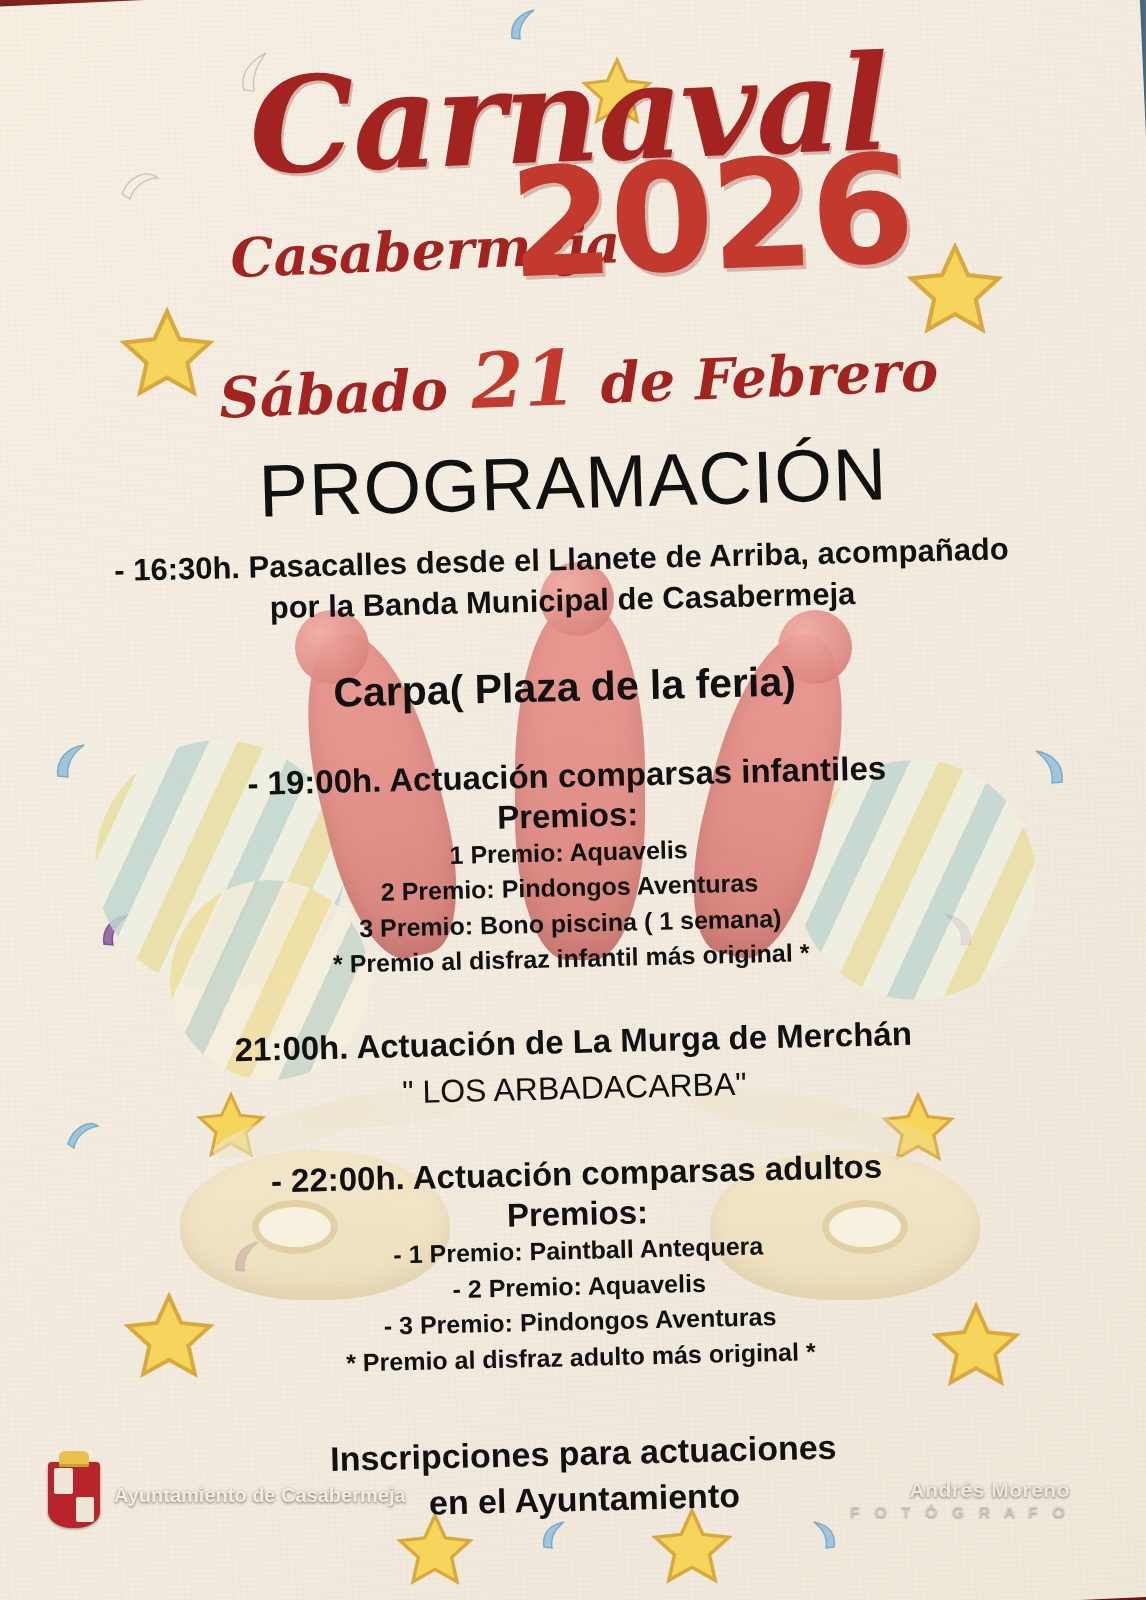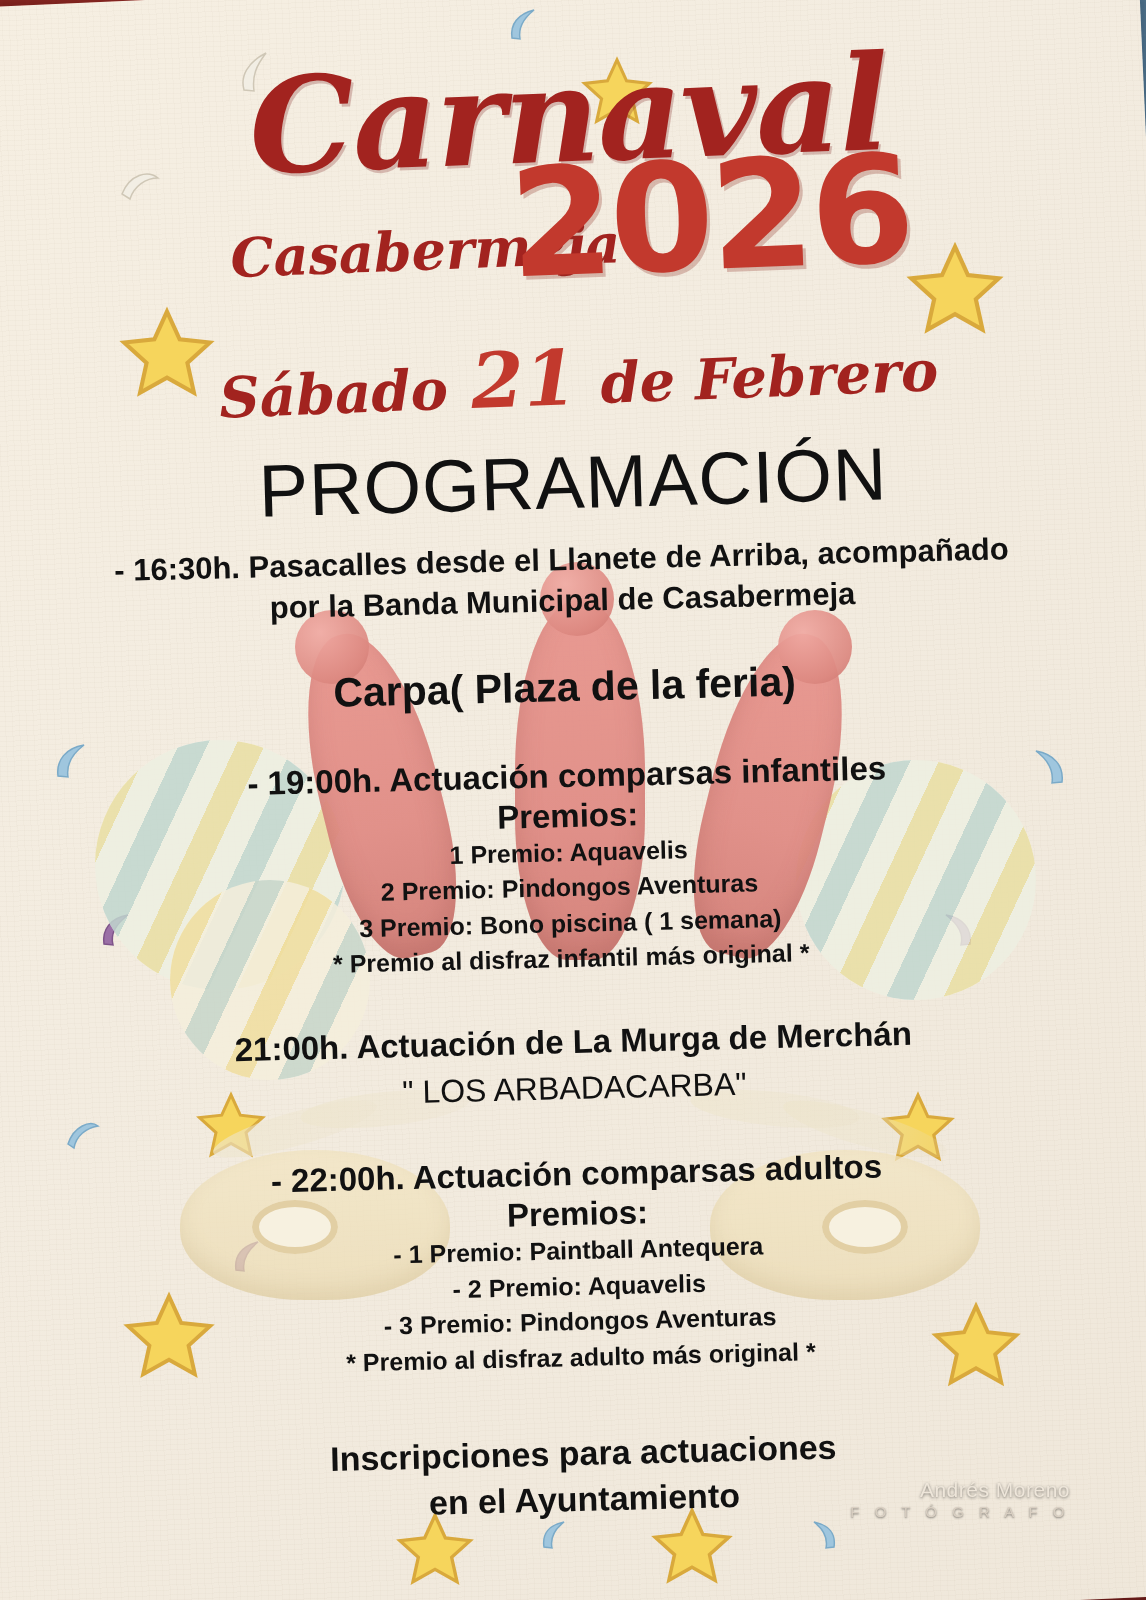--- a/index.html
+++ b/index.html
@@ -293,21 +293,21 @@
   }
   .footer-right {
     position: absolute;
     right: 76px; bottom: 80px;
     text-align: right;
     z-index: 8;
   }
   .photog-name {
     color: #eee6da;
     font-size: 21px;
-    font-weight: 400;
+    font-weight: 700;
     letter-spacing: .5px;
     text-shadow: 0 1px 3px rgba(0,0,0,.5);
   }
   .photog-sub {
     color: #d9cfc2;
     font-size: 15px;
     letter-spacing: 5.5px;
     margin-top: 1px;
     text-shadow: 0 1px 2px rgba(0,0,0,.5);
   }
@@ -508,19 +508,30 @@
       <p class="prize">- 1 Premio: Paintball Antequera</p>
       <p class="prize">- 2 Premio: Aquavelis</p>
       <p class="prize">- 3 Premio: Pindongos Aventuras</p>
       <p class="prize star-line">* Premio al disfraz adulto más original *</p>
 
       <p class="inscrip">Inscripciones para actuaciones</p>
       <p class="inscrip" style="margin-top:0">en el Ayuntamiento</p>
     </div>
   </div>
 
+  <div class="footer-left">
+    <div class="crest">
+      <div class="quarters">
+        <div class="q"></div>
+        <div class="q red"></div>
+        <div class="q red"></div>
+        <div class="q"></div>
+      </div>
+    </div>
+    <div class="footer-text">Ayuntamiento de Casabermeja</div>
+  </div>
 
   <div class="footer-right">
     <div class="photog-name">Andrés  Moreno</div>
     <div class="photog-sub">F O T Ó G R A F O</div>
   </div>
 
 </div>
 
 </body></html>

